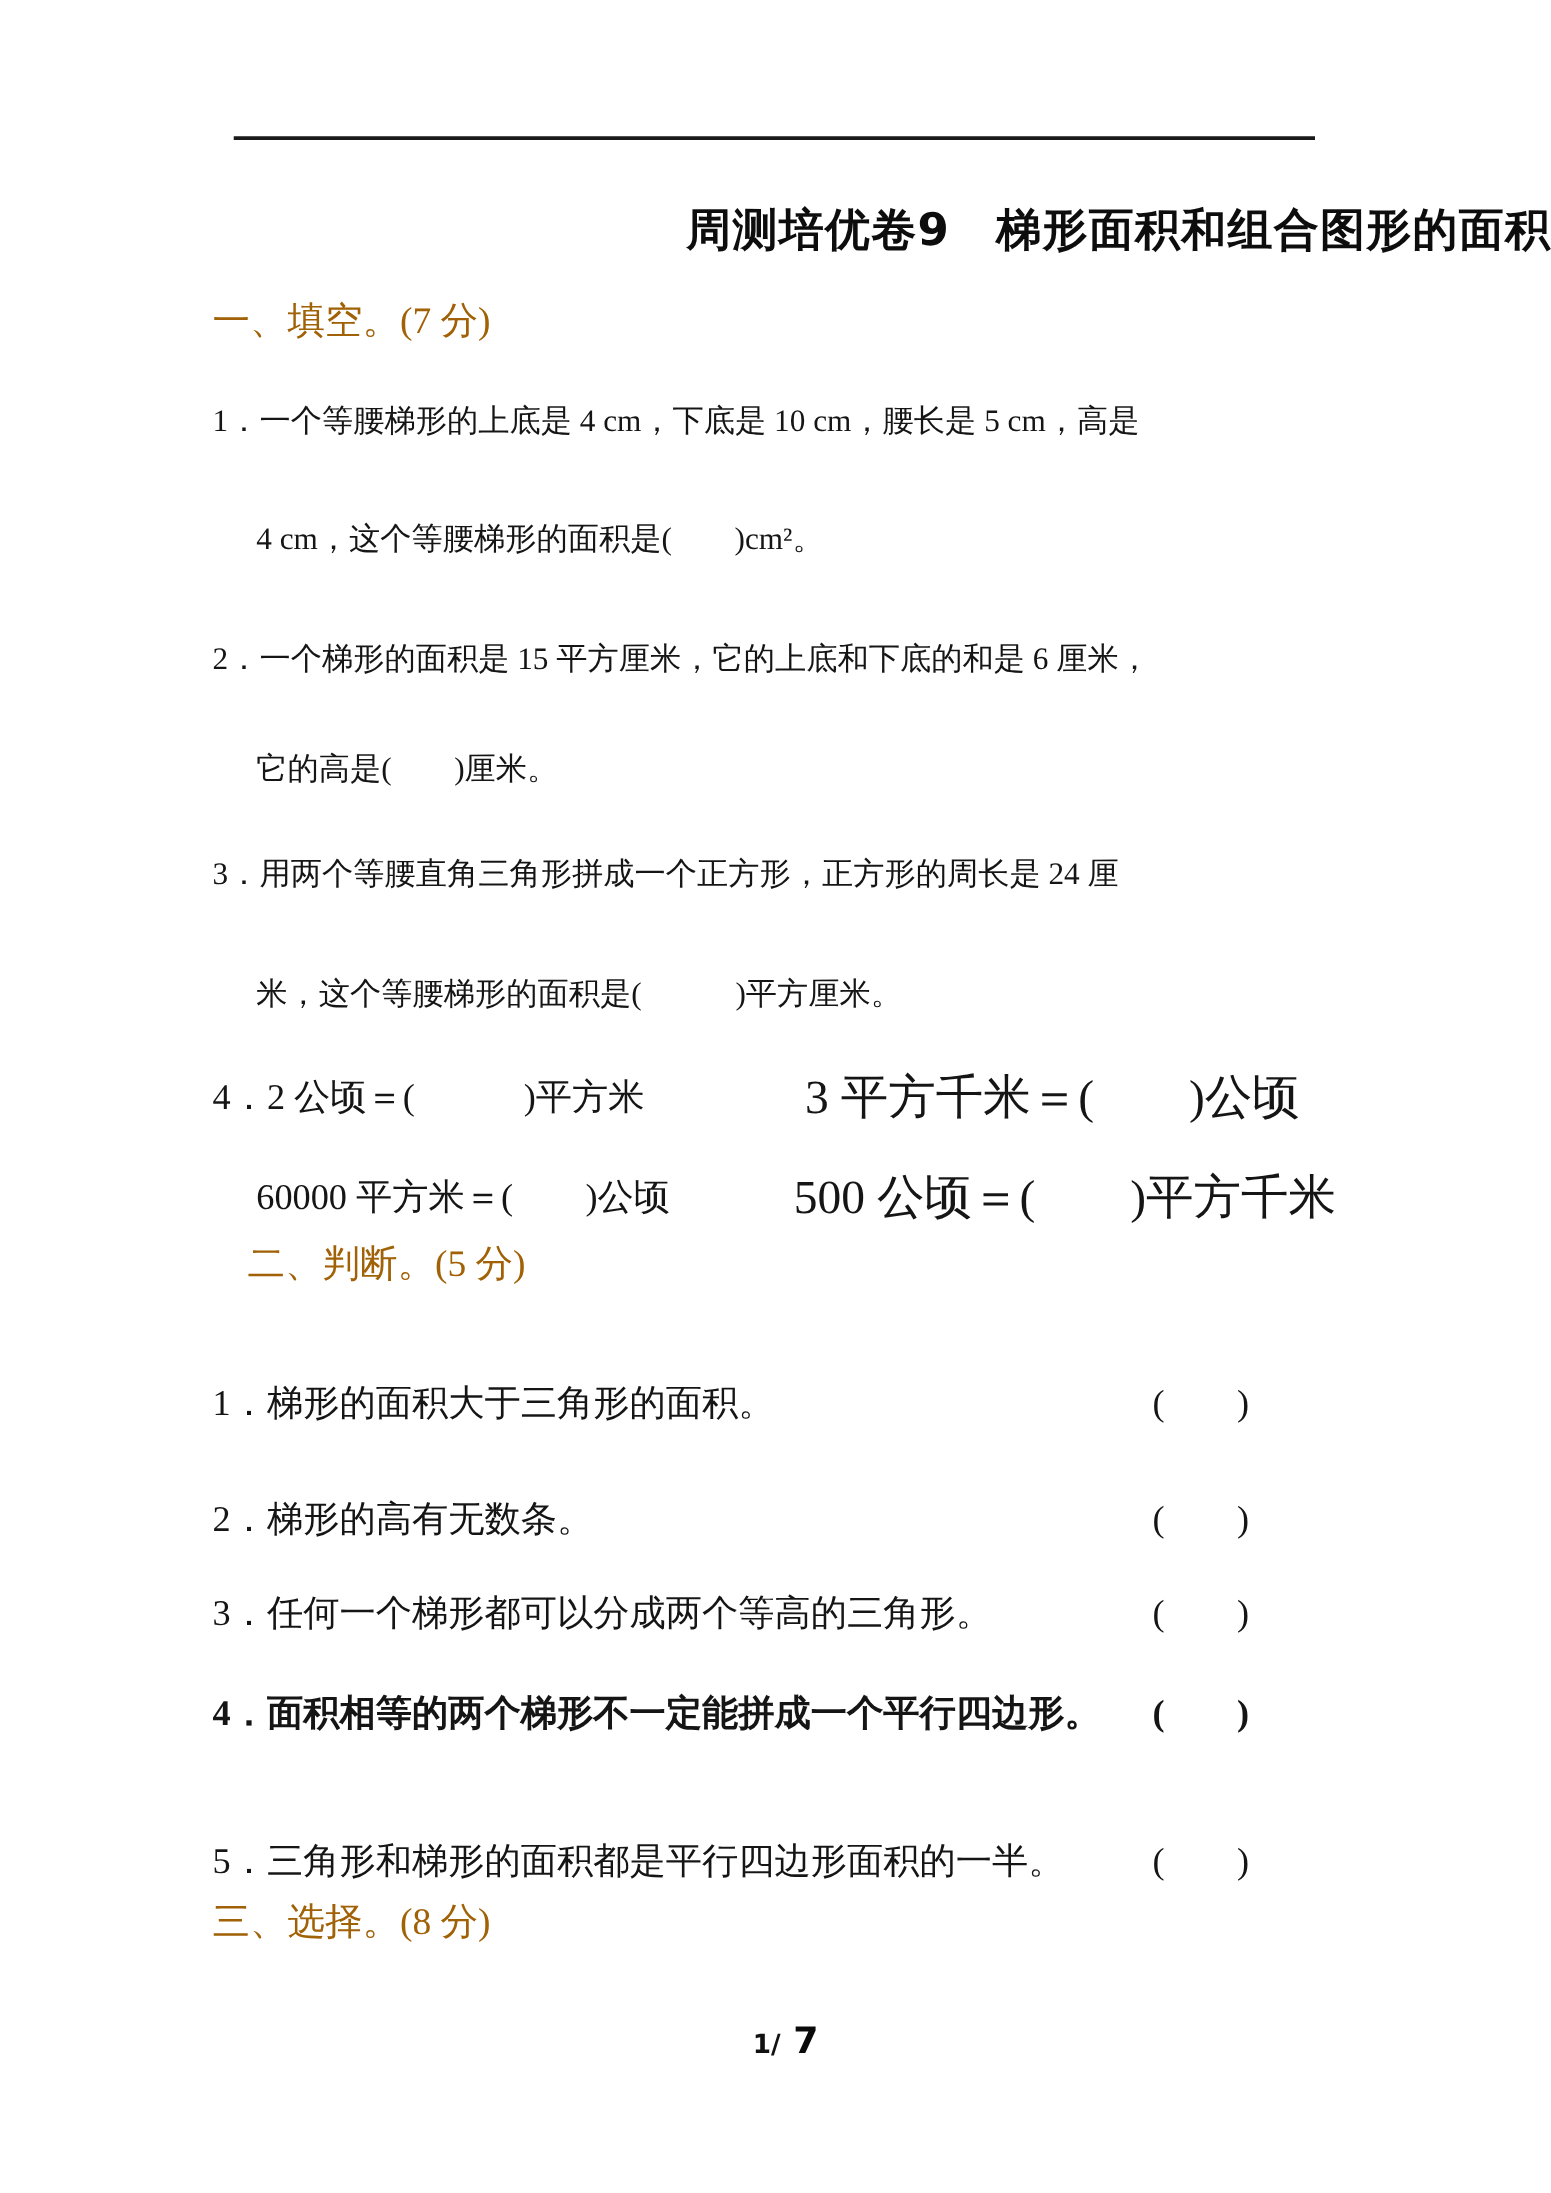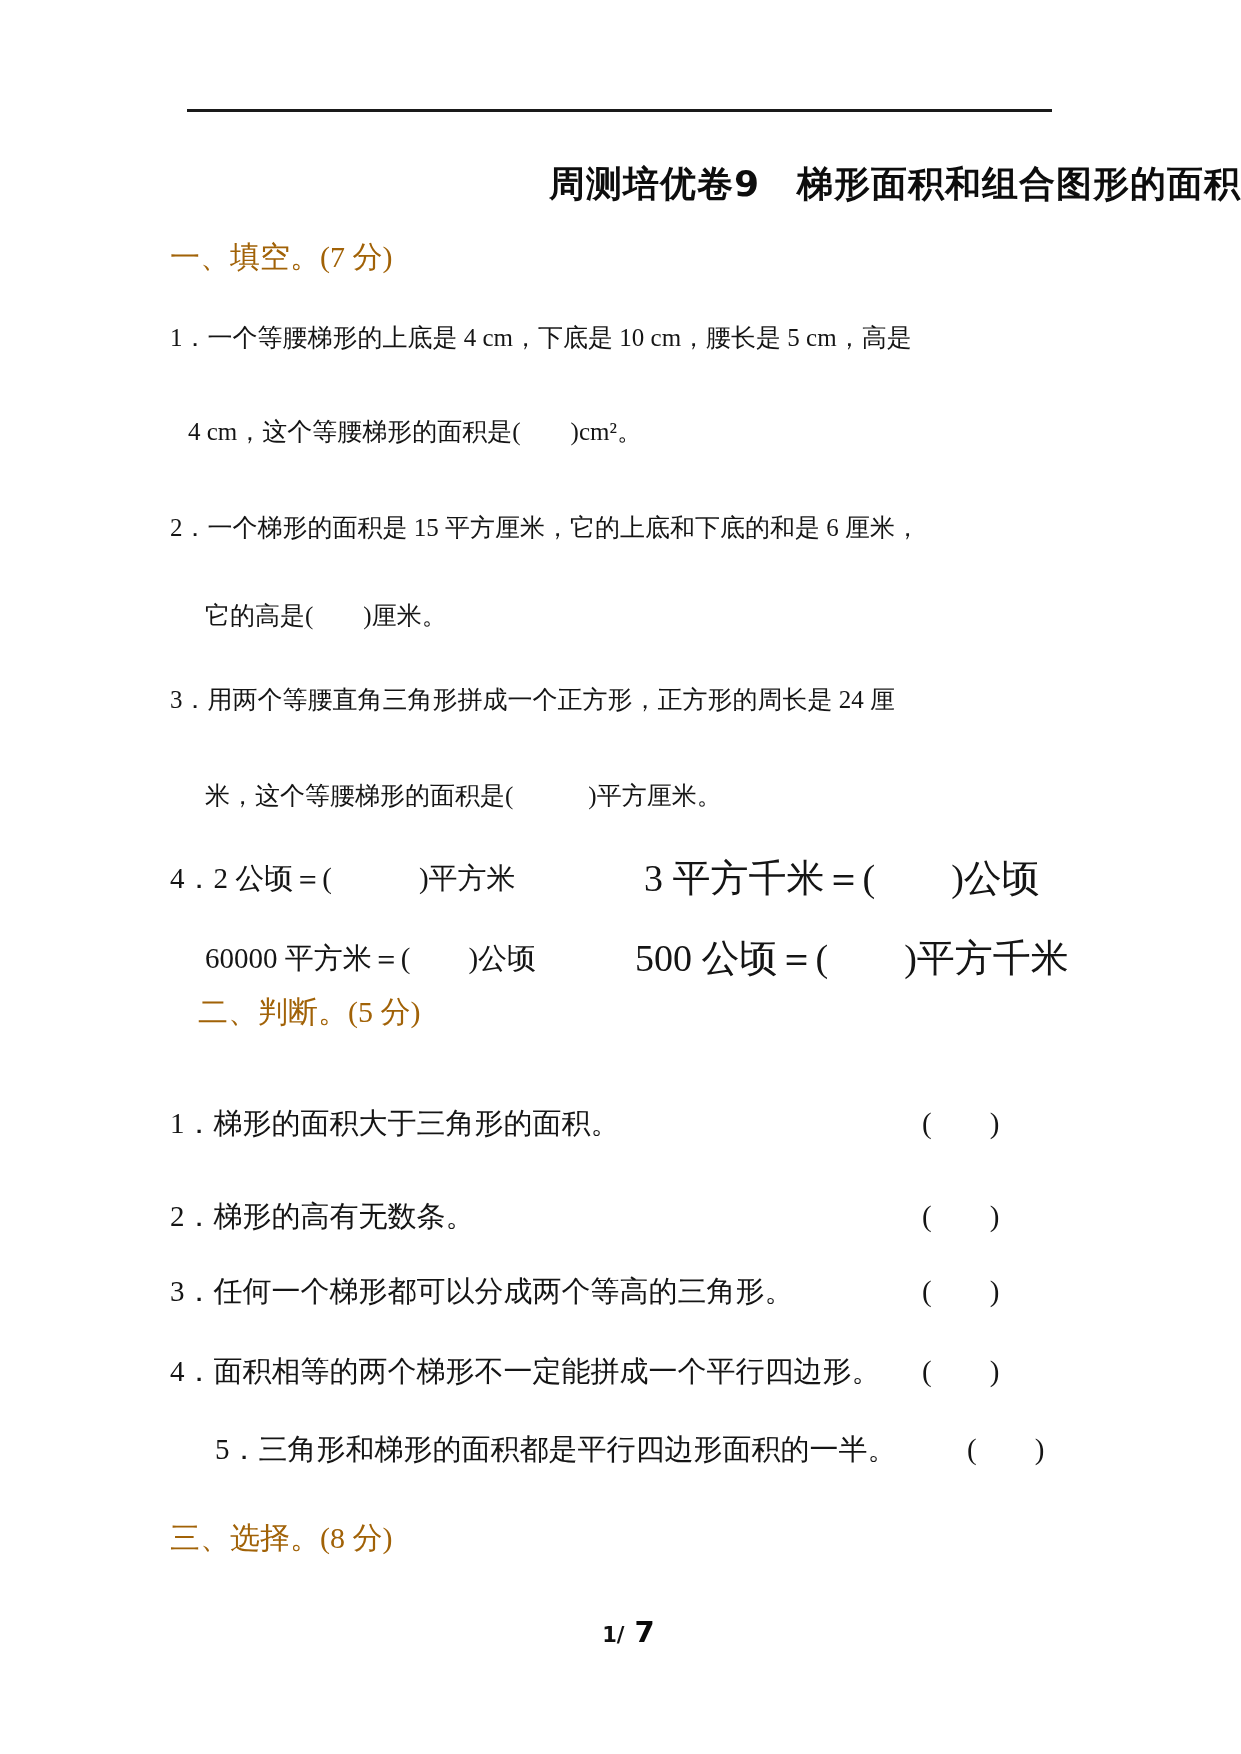--- a/index.html
+++ b/index.html
@@ -119,21 +119,21 @@
 
 <div class="page">
 
   <div class="rule"></div>
 
   <div class="doc-title">周测培优卷9　梯形面积和组合图形的面积</div>
 
   <div class="abs heading" style="left:170px; top:237px;">一、填空。(7 分)</div>
 
   <div class="abs line" style="left:170px; top:318px;">1．一个等腰梯形的上底是 4 cm，下底是 10 cm，腰长是 5 cm，高是</div>
-  <div class="abs line" style="left:188px; top:412px;">4 cm，这个等腰梯形的面积是(　　)cm²。</div>
+  <div class="abs line" style="left:205px; top:412px;">4 cm，这个等腰梯形的面积是(　　)cm²。</div>
 
   <div class="abs line" style="left:170px; top:508px;">2．一个梯形的面积是 15 平方厘米，它的上底和下底的和是 6 厘米，</div>
   <div class="abs line" style="left:205px; top:596px;">它的高是(　　)厘米。</div>
 
   <div class="abs line" style="left:170px; top:680px;">3．用两个等腰直角三角形拼成一个正方形，正方形的周长是 24 厘</div>
   <div class="abs line" style="left:205px; top:776px;">米，这个等腰梯形的面积是(　　　)平方厘米。</div>
 
   <div class="two-col" style="left:170px; top:858px; width:900px;">
     <span class="col-a">4．2 公顷＝(　　　)平方米</span>
     <span class="col-b" style="left:474px;">3 平方千米＝(　　)公顷</span>
@@ -150,25 +150,25 @@
     <span class="tf-blank">(　　)</span>
   </div>
   <div class="tf-row" style="top:1196px;">
     <span class="tf-text">2．梯形的高有无数条。</span>
     <span class="tf-blank">(　　)</span>
   </div>
   <div class="tf-row" style="top:1271px;">
     <span class="tf-text">3．任何一个梯形都可以分成两个等高的三角形。</span>
     <span class="tf-blank">(　　)</span>
   </div>
-  <div class="tf-row" style="top:1351px;">
+  <div class="tf-row" style="top:1351px;font-weight:bold;">
     <span class="tf-text">4．面积相等的两个梯形不一定能拼成一个平行四边形。</span>
     <span class="tf-blank">(　　)</span>
   </div>
-  <div class="tf-row" style="top:1429px;margin-left:45px;">
+  <div class="tf-row" style="top:1469px;">
     <span class="tf-text">5．三角形和梯形的面积都是平行四边形面积的一半。</span>
     <span class="tf-blank">(　　)</span>
   </div>
 
   <div class="abs heading" style="left:170px; top:1518px;text-align:center;">三、选择。(8 分)</div>
 
   <div class="footer">
     <span class="pg-current">1/</span><span class="pg-total">7</span>
   </div>
 

